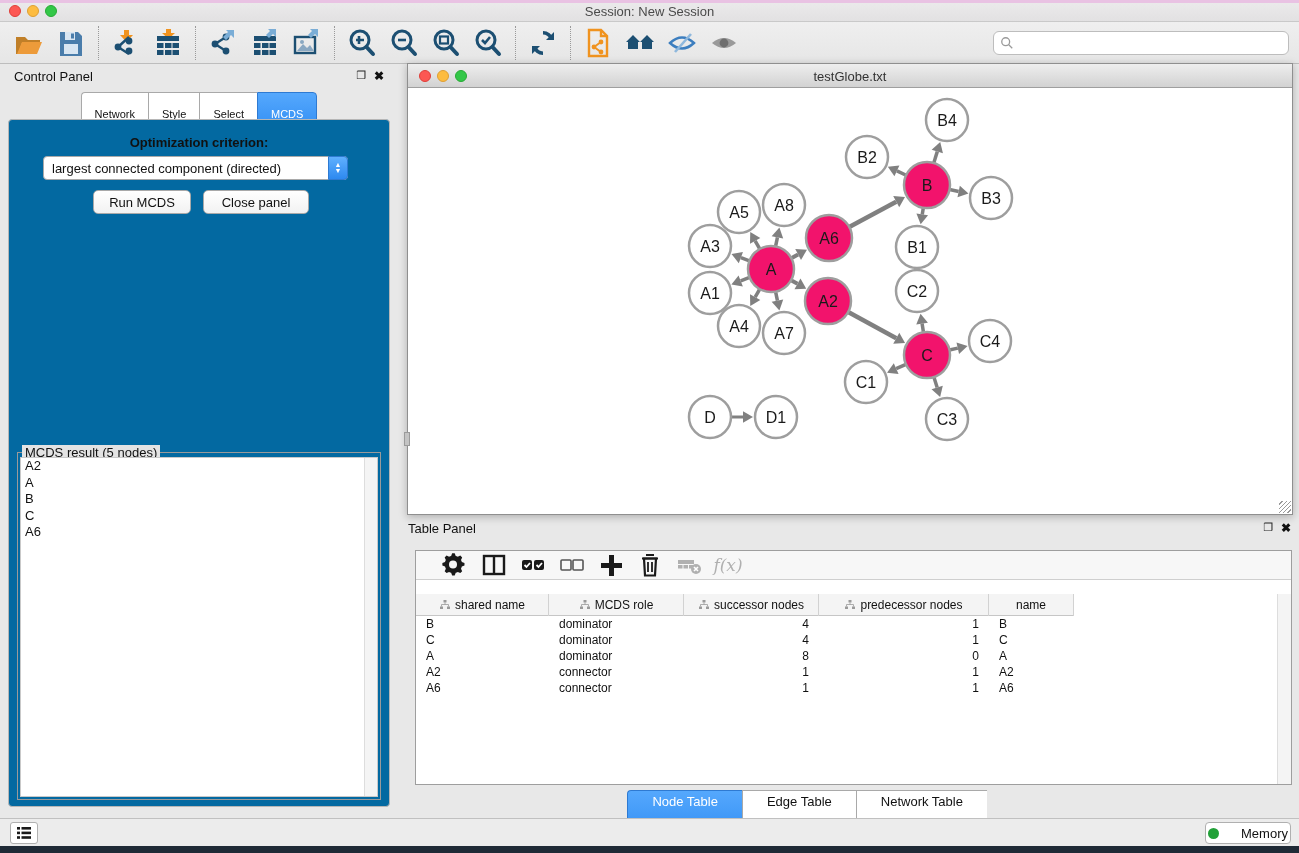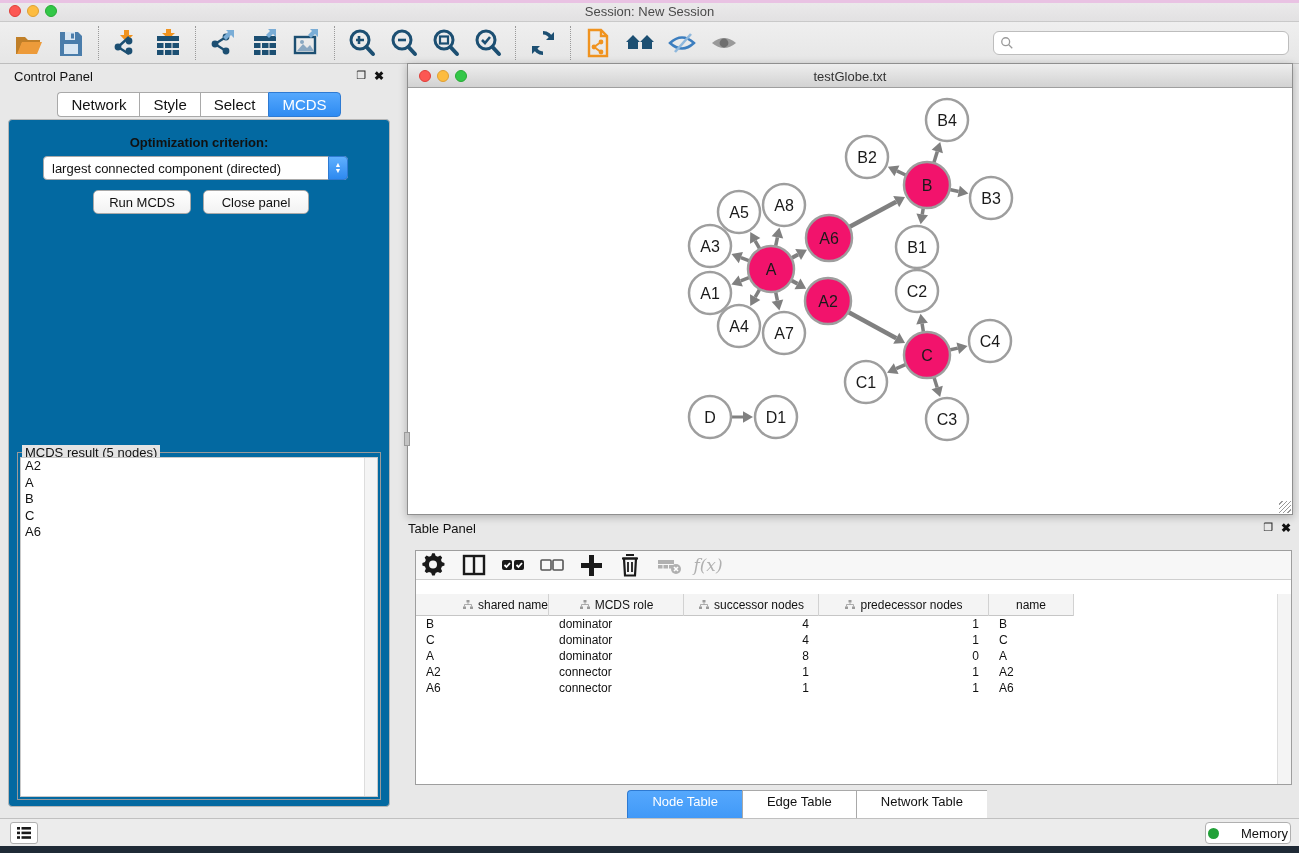--- a/index.html
+++ b/index.html
@@ -26,21 +26,21 @@
   .searchbox input { border:none; outline:none; flex:1; font-size:12px; background:transparent; height:20px; }
 
   
   .control-panel { position:absolute; left:6px; top:66px; width:386px; height:745px; }
   .panel-head { position:relative; height:22px; }
   .panel-head .p-title { position:absolute; left:8px; top:3px; font-size:13px; color:#111; }
   .panel-head .p-float { position:absolute; right:26px; top:3px; font-size:11px; color:#222; cursor:default; }
   .panel-head .p-close { position:absolute; right:8px; top:3px; font-size:12px; font-weight:bold; color:#111; cursor:default; }
 
   .cp-tabs { position:absolute; left:0; top:26px; width:100%; display:flex; justify-content:center; }
-  .cp-tab { font-size:15px; padding:3px 13px; background:#fff; border:1px solid #a9a9a9; border-right:none; color:#111; }
+  .cp-tab { font-size:11px; padding:15px 13px; background:#fff; border:1px solid #a9a9a9; border-right:none; color:#111; }
   .cp-tab:first-child { border-radius:4px 0 0 4px; }
   .cp-tab:last-child  { border-radius:0 4px 4px 0; border-right:1px solid #a9a9a9; }
   .cp-tab.active { background:linear-gradient(#55a8fd,#2e8bf2); color:#fff; border-color:#2e7ad2; }
 
   .cp-body { position:absolute; left:2px; top:53px; right:2px; bottom:4px;
     background:#0369a1; border:1px solid #b6b6b6; border-radius:4px; }
   .opt-label { position:absolute; left:0; top:15px; width:100%; text-align:center; font-size:13px; font-weight:600; color:#111; }
   .dropdown { position:absolute; left:34px; top:36px; width:305px; height:24px; background:#fff;
     border:1px solid #a9a9a9; border-radius:4px; font-size:13px; color:#111;
     display:flex; align-items:center; padding-left:8px; }
@@ -71,21 +71,21 @@
   .net-title { position:absolute; width:100%; top:5px; text-align:center; font-size:13px; color:#333; }
   .net-canvas { position:absolute; left:0; top:24px; width:884px; height:426px; background:#fff; }
   .resize-grip { position:absolute; right:1px; bottom:1px; width:12px; height:12px;
     background:repeating-linear-gradient(135deg, transparent 0 2px, #9a9a9a 2px 3px); }
   .side-handle { position:absolute; left:-4px; top:368px; width:6px; height:14px; background:#c3c3c3; border:1px solid #9a9a9a; }
 
   
   .table-panel { position:absolute; left:400px; top:518px; width:899px; height:297px; }
   .tp-container { position:absolute; left:15px; right:7px; top:32px; height:235px; background:#fff; border:1px solid #9e9e9e; }
   .tp-toolbar { position:absolute; left:0; top:0; right:0; height:29px; background:#f7f7f7; border-bottom:1px solid #cfcfcf;
-    display:flex; align-items:center; padding-left:4px; }
+    display:flex; align-items:center; padding-left:24px; }
   .tp-tool { width:30px; height:30px; margin-right:9px; display:flex; align-items:center; justify-content:center; }
   .fx-label { font-family:"DejaVu Serif", serif; font-style:italic; font-size:17px; color:#b0b0b0; }
 
   .grid-head { position:absolute; left:0; top:43px; height:22px; display:flex; background:#f4f4f4; border-bottom:1px solid #c6c6c6; }
   .grid-col { display:flex; align-items:center; justify-content:center; gap:4px; font-size:12px; color:#111;
     border-right:1px solid #d2d2d2; height:22px; }
   .grid-rows { position:absolute; left:0; top:65px; right:14px; bottom:0; overflow:hidden; }
   .grid-row { display:flex; height:16px; }
   .grid-cell { font-size:12px; color:#111; padding:0 10px; line-height:16px; white-space:nowrap; overflow:hidden; }
   .num { text-align:right; }
@@ -457,21 +457,21 @@
             </g>
             <circle cx="20" cy="17" r="5" fill="#b0b0b0"></circle>
             <path d="M18 15l4 4M22 15l-4 4" stroke="#fff" stroke-width="1.6"></path>
           </svg>
         </div>
         <div class="tp-tool">
           <span class="fx-label">f(x)</span>
         </div>
       </div>
     <div class="grid-head" id="grid-head">
-        <div class="grid-col" style="width: 133px; justify-content: flex-end;">
+        <div class="grid-col" style="width: 133px;">
           <svg width="12" height="12" viewBox="0 0 24 24">
             <g fill="#9a9a9a">
               <rect x="9" y="2" width="6" height="5"></rect>
               <rect x="2" y="15" width="6" height="5"></rect>
               <rect x="16" y="15" width="6" height="5"></rect>
             </g>
             <path d="M12 7v4M5 15v-4h14v4" stroke="#9a9a9a" stroke-width="1.6" fill="none"></path>
           </svg>
           <span>shared name</span>
         </div>

